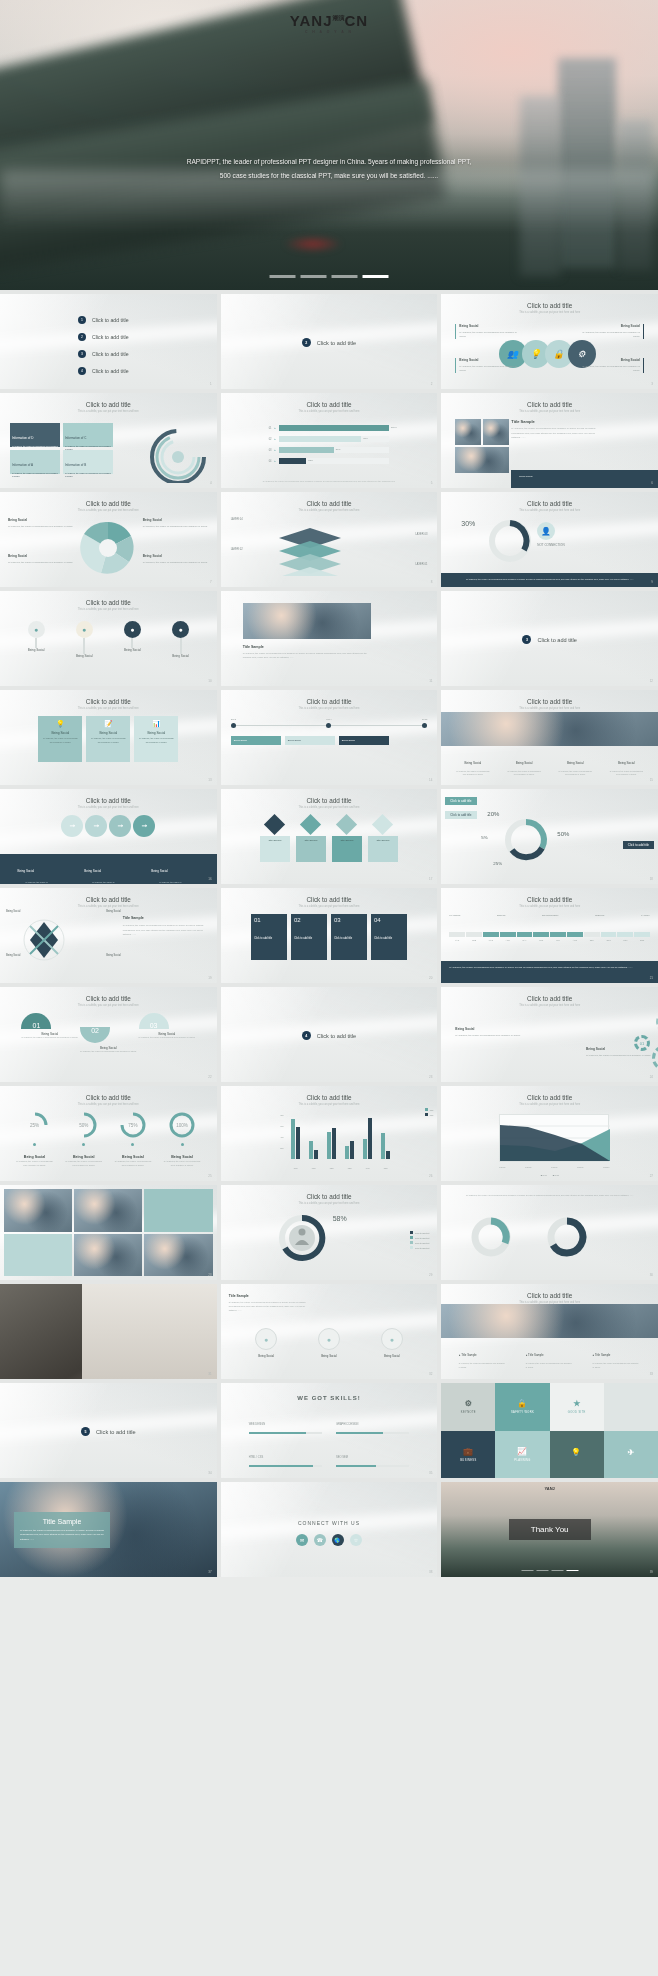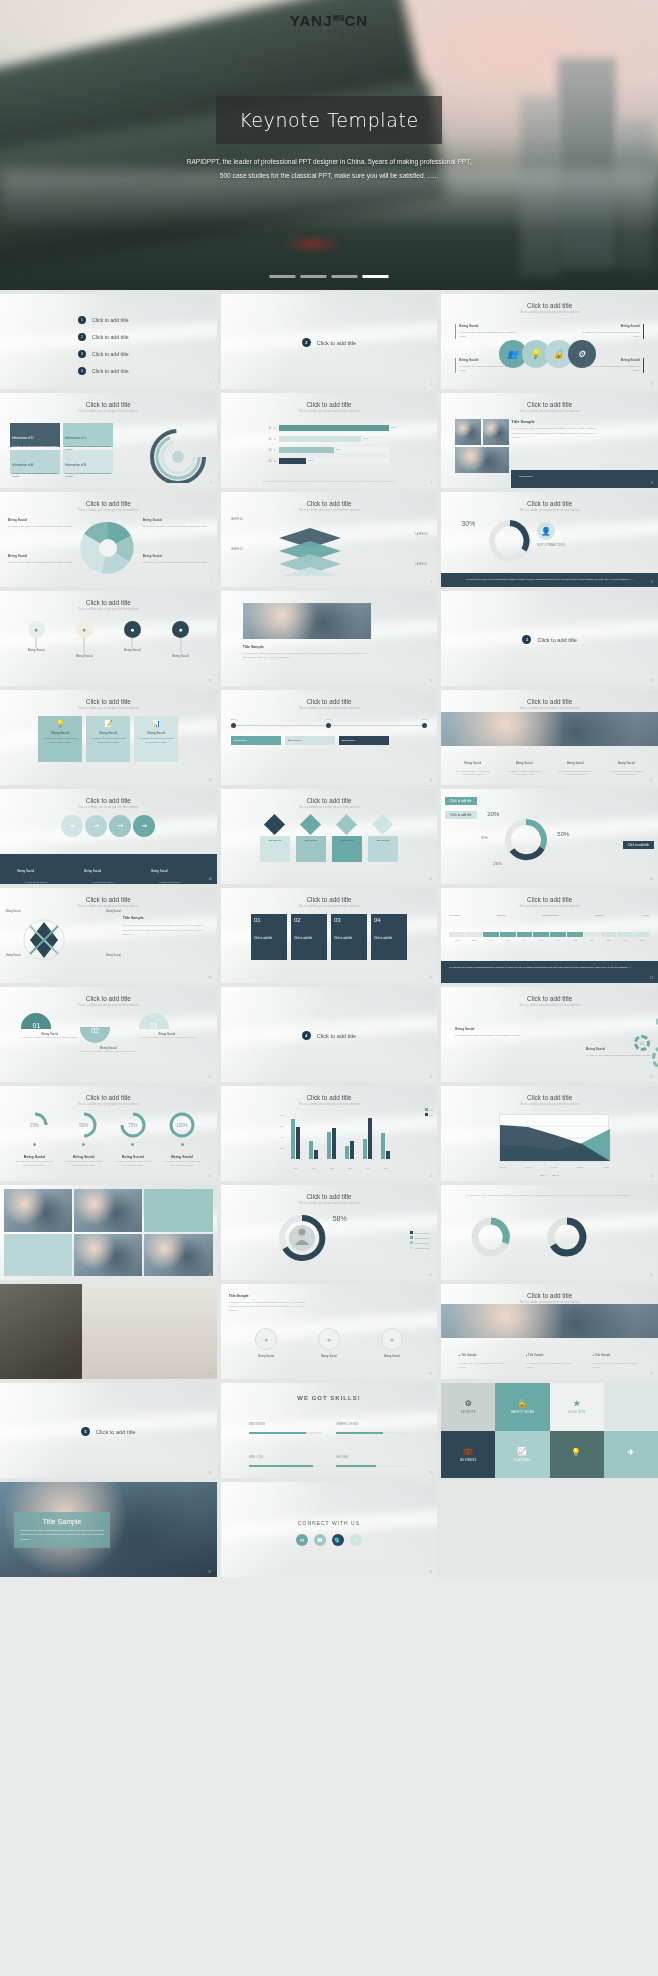--- a/index.html
+++ b/index.html
@@ -201,23 +201,20 @@
   <div class="haze"></div>
   <div class="car"></div>
 
   <div class="brand">
     <span class="brand-mark">
       <span>YANJ</span><sup>潮演</sup><span>CN</span>
       <span class="brand-sub">C H A O Y A N</span>
     </span>
   </div>
 
-  <div class="hero-title-box">
-    <span>Keynote Template</span>
-  </div>
 
   <div class="hero-desc">
     <div>RAPIDPPT, the leader of professional PPT designer in China. 5years of making professional PPT,</div>
     <div>500 case studies for the classical PPT, make sure you will be satisfied. ......</div>
   </div>
 
   <div class="hero-dots">
     <i></i>
     <i></i>
     <i></i>
@@ -1024,13 +1021,28 @@
     <div class="bg-blur"></div>
     <div style="position:absolute;left:0;right:0;top:38px;text-align:center;font-size:5px;color:#5c6664;letter-spacing:1px">CONNECT WITH US</div>
      <div style="position:absolute;left:0;right:0;top:52px;display:flex;justify-content:center;gap:6px">
       <i style="width:12px;height:12px;border-radius:50%;background:#6aa9a6;color:#fff;display:flex;align-items:center;justify-content:center;font-size:5px;font-style:normal">✉</i>
         <i style="width:12px;height:12px;border-radius:50%;background:#9cc5c3;color:#fff;display:flex;align-items:center;justify-content:center;font-size:5px;font-style:normal">☎</i>
         <i style="width:12px;height:12px;border-radius:50%;background:#2e4756;color:#fff;display:flex;align-items:center;justify-content:center;font-size:5px;font-style:normal">🌎</i>
         <i style="width:12px;height:12px;border-radius:50%;background:#cfe4e3;color:#fff;display:flex;align-items:center;justify-content:center;font-size:5px;font-style:normal">☆</i>
       </div>
     <div class="pgnum">38</div>
   </div>
+    <div class="slide">
+    <div class="bg-blur"></div>
+    <div style="position:absolute;inset:0;background:linear-gradient(180deg,#d9cec4 0%,#b9b5ad 35%,#5e6f66 70%,#2b3a34 100%)"></div>
+     <div style="position:absolute;top:4px;left:0;right:0;text-align:center;font-size:4px;font-weight:700;color:#3a3a3a">YANJ</div>
+     <div class="thankyou">
+        <div>Thank You</div>
+      </div>
+     <div style="position:absolute;left:50%;transform:translateX(-50%);bottom:6px;display:flex;gap:3px">
+      <i style="width:12px;height:1.5px;background:rgba(255,255,255,.5);display:block"></i>
+        <i style="width:12px;height:1.5px;background:rgba(255,255,255,.5);display:block"></i>
+        <i style="width:12px;height:1.5px;background:rgba(255,255,255,.5);display:block"></i>
+        <i style="width:12px;height:1.5px;background:rgba(255,255,255,1);display:block"></i>
+      </div>
+    <div class="pgnum">39</div>
+  </div>
   </div>
 
 </body></html>

